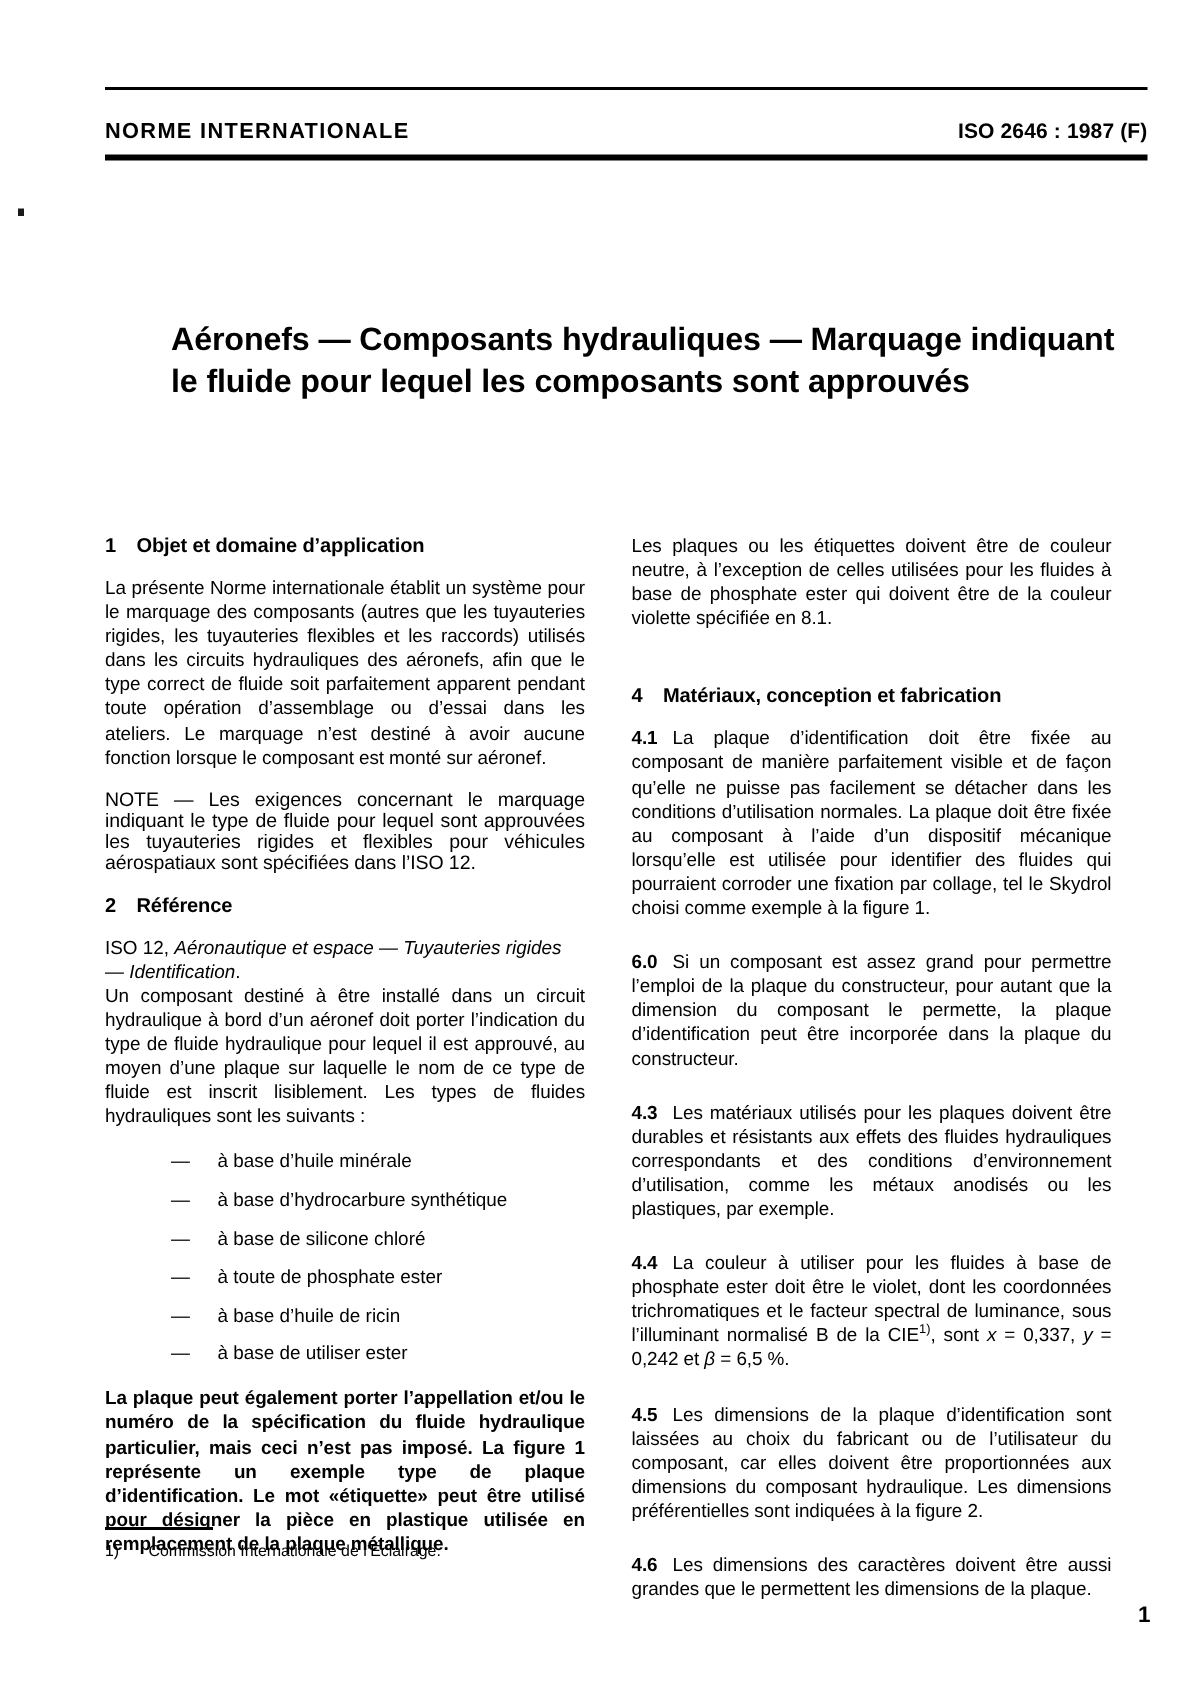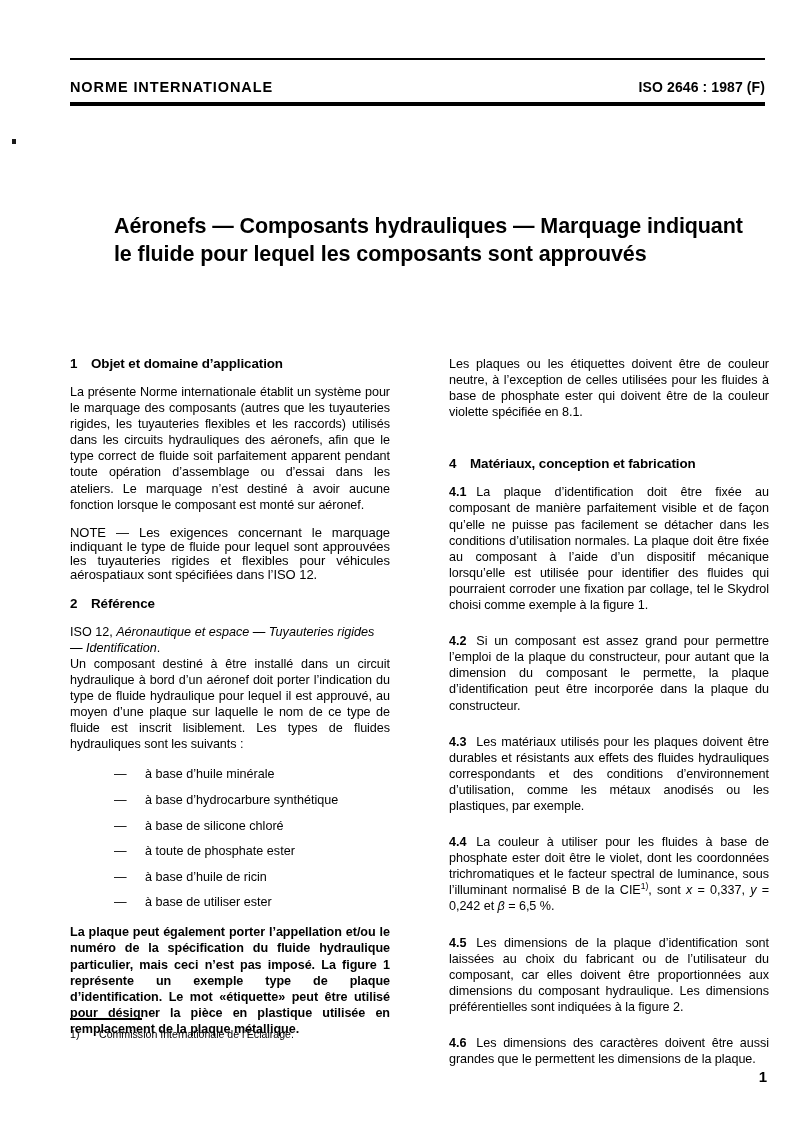--- a/index.html
+++ b/index.html
@@ -78,21 +78,21 @@
     margin-left: 44px;
   }
 
   
   .columns {
     position: absolute;
     left: 70px;
     top: 356px;
     width: 700px;
     display: flex;
-    gap: 59px;
+    gap: 31px;
   }
   .col {
     width: 320px;
   }
 
   h2.clause-title {
     font-size: 13.4px;
     font-weight: bold;
     margin: 0 0 13px 0;
     letter-spacing: -0.1px;
@@ -252,21 +252,21 @@
     <div class="col">
 
       <p class="body">Les plaques ou les étiquettes doivent être de couleur neutre, à l’exception de celles utilisées pour les fluides à base de phosphate ester qui doivent être de la couleur violette spécifiée en 8.1.</p>
 
       <h2 class="clause-title" style="margin-top:36px;">
         <span class="num">4</span><span>Matériaux, conception et fabrication</span>
       </h2>
 
       <p class="subclause"><span class="sc-num">4.1</span><span>La plaque d’identification doit être fixée au composant de manière parfaitement visible et de façon qu’elle ne puisse pas facilement se détacher dans les conditions d’utilisation normales. La plaque doit être fixée au composant à l’aide d’un dispositif mécanique lorsqu’elle est utilisée pour identifier des fluides qui pourraient corroder une fixation par collage, tel le Skydrol choisi comme exemple à la figure 1.</span></p>
 
-      <p class="subclause"><span class="sc-num">4.2</span><span>Si un composant est assez grand pour permettre l’emploi de la plaque du constructeur, pour autant que la dimension du composant le permette, la plaque d’identification peut être incorporée dans la plaque du constructeur.</span></p>
+      <p class="subclause"><span class="sc-num">6.0</span><span>Si un composant est assez grand pour permettre l’emploi de la plaque du constructeur, pour autant que la dimension du composant le permette, la plaque d’identification peut être incorporée dans la plaque du constructeur.</span></p>
 
       <p class="subclause"><span class="sc-num">4.3</span><span>Les matériaux utilisés pour les plaques doivent être durables et résistants aux effets des fluides hydrauliques correspondants et des conditions d’environnement d’utilisation, comme les métaux anodisés ou les plastiques, par exemple.</span></p>
 
       <p class="subclause"><span class="sc-num">4.4</span><span>La couleur à utiliser pour les fluides à base de phosphate ester doit être le violet, dont les coordonnées trichromatiques et le facteur spectral de luminance, sous l’illuminant normalisé B de la CIE</span><sup>1)</sup><span>, sont </span><i>x</i><span> = 0,337, </span><i>y</i><span> = 0,242 et </span><i>β</i><span> = 6,5 %.</span></p>
 
       <p class="subclause"><span class="sc-num">4.5</span><span>Les dimensions de la plaque d’identification sont laissées au choix du fabricant ou de l’utilisateur du composant, car elles doivent être proportionnées aux dimensions du composant hydraulique. Les dimensions préférentielles sont indiquées à la figure 2.</span></p>
 
       <p class="subclause"><span class="sc-num">4.6</span><span>Les dimensions des caractères doivent être aussi grandes que le permettent les dimensions de la plaque.</span></p>
 
     </div>

